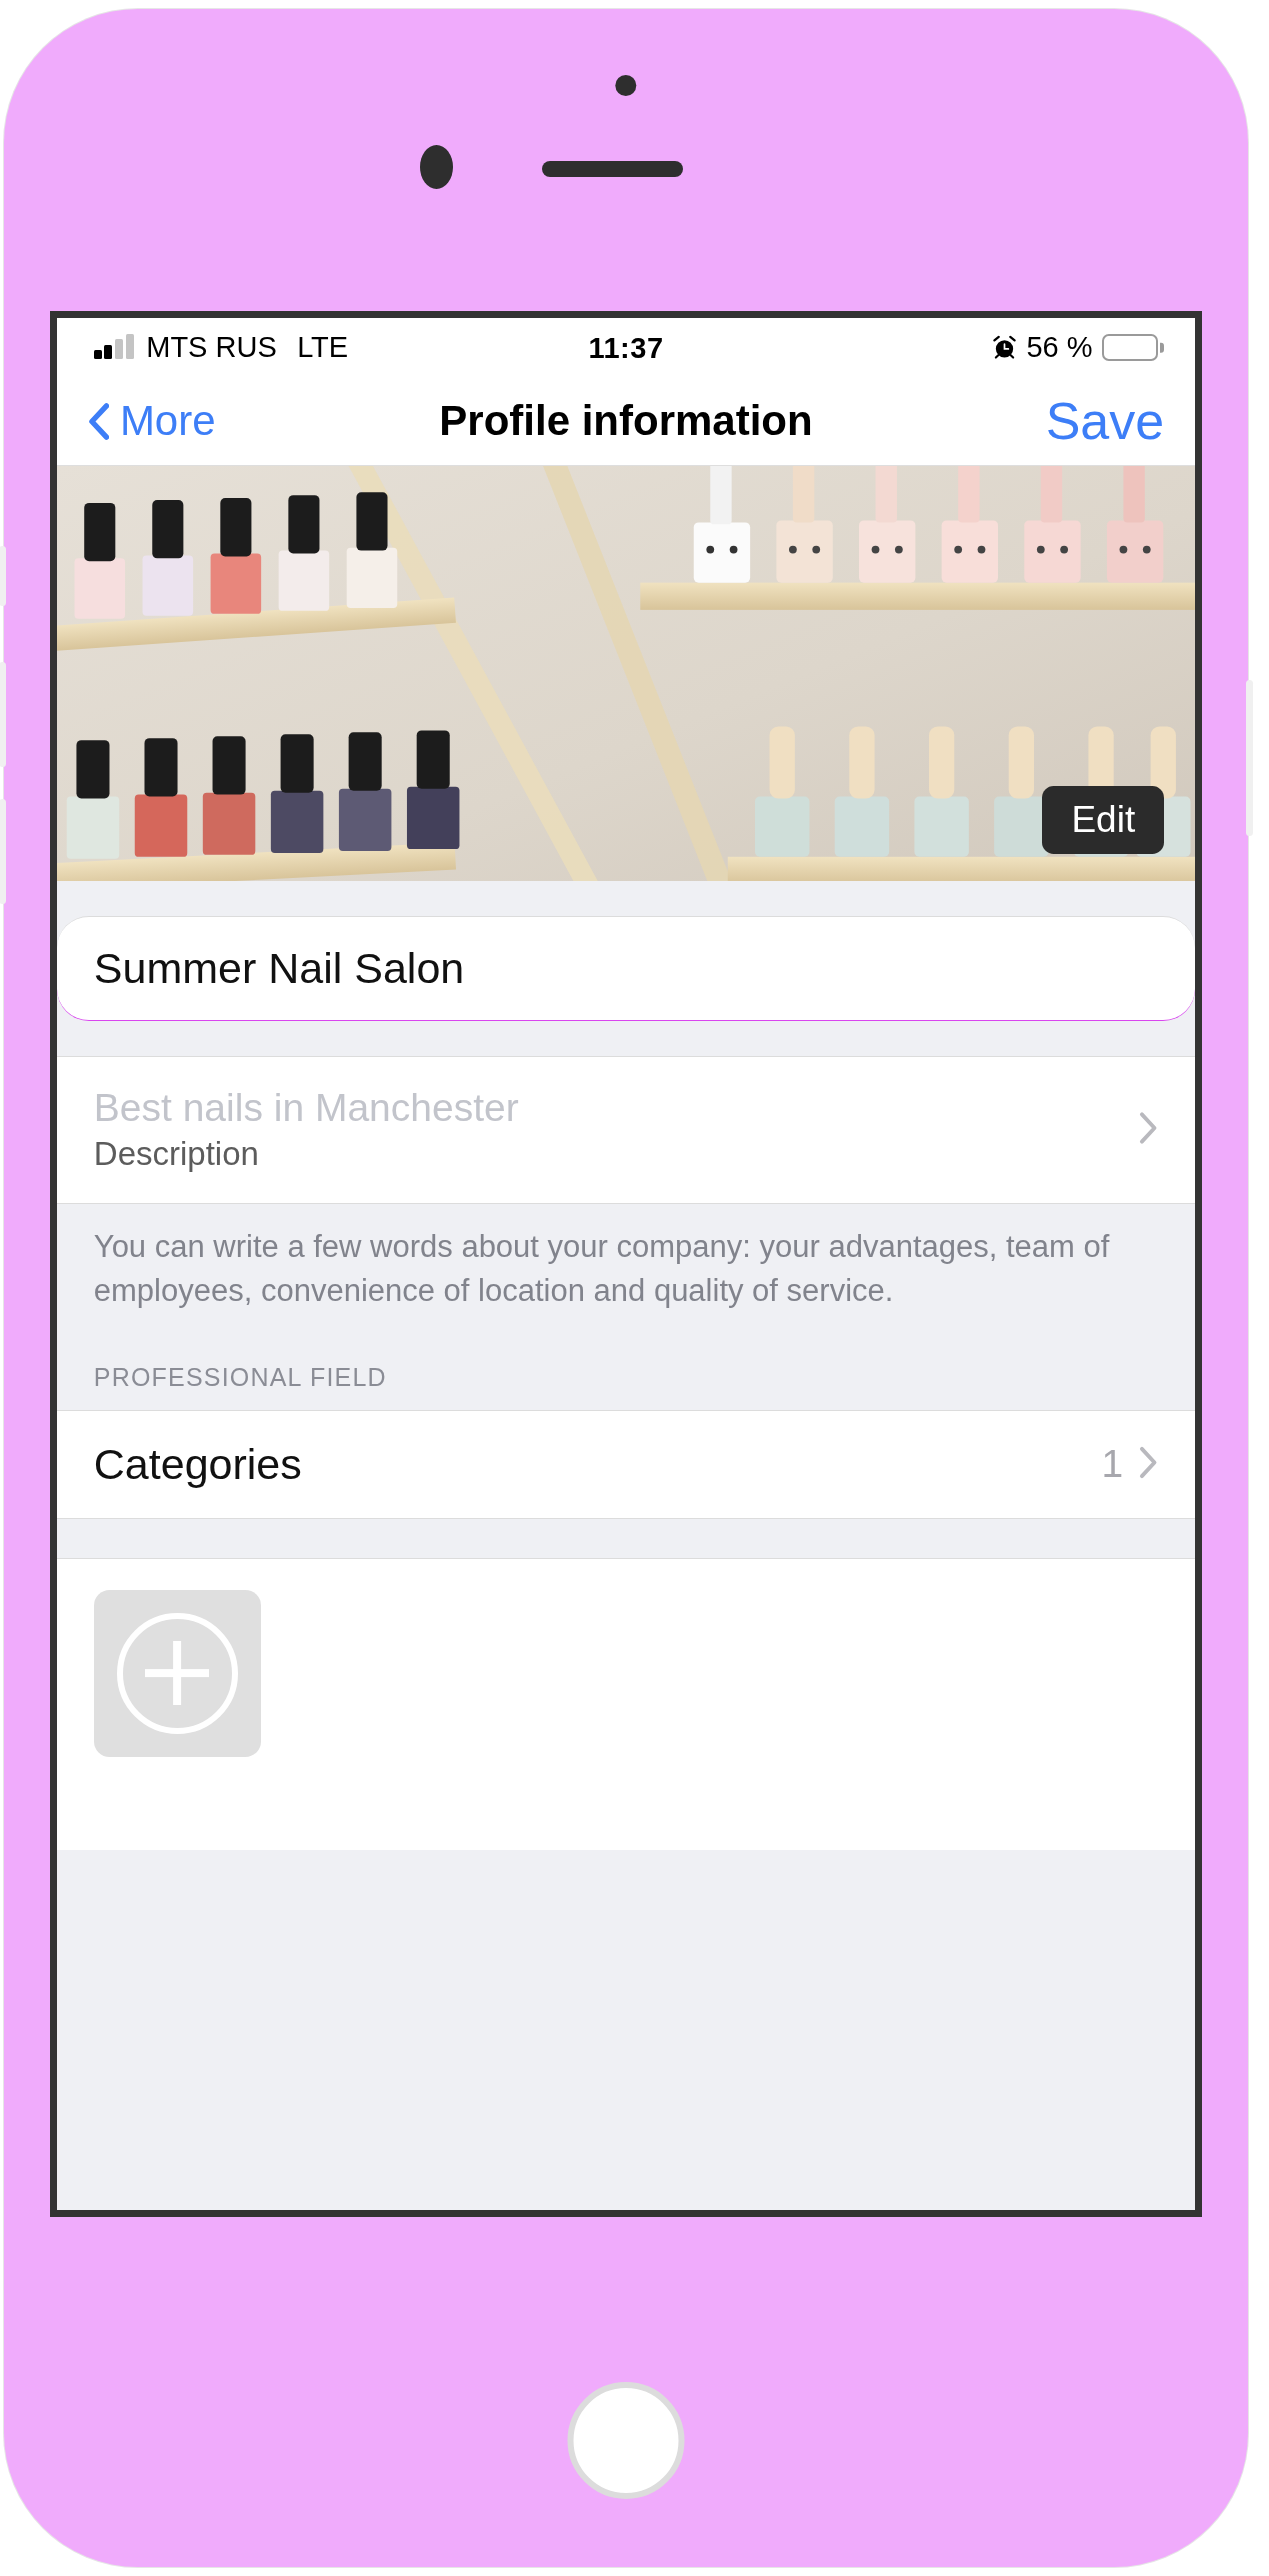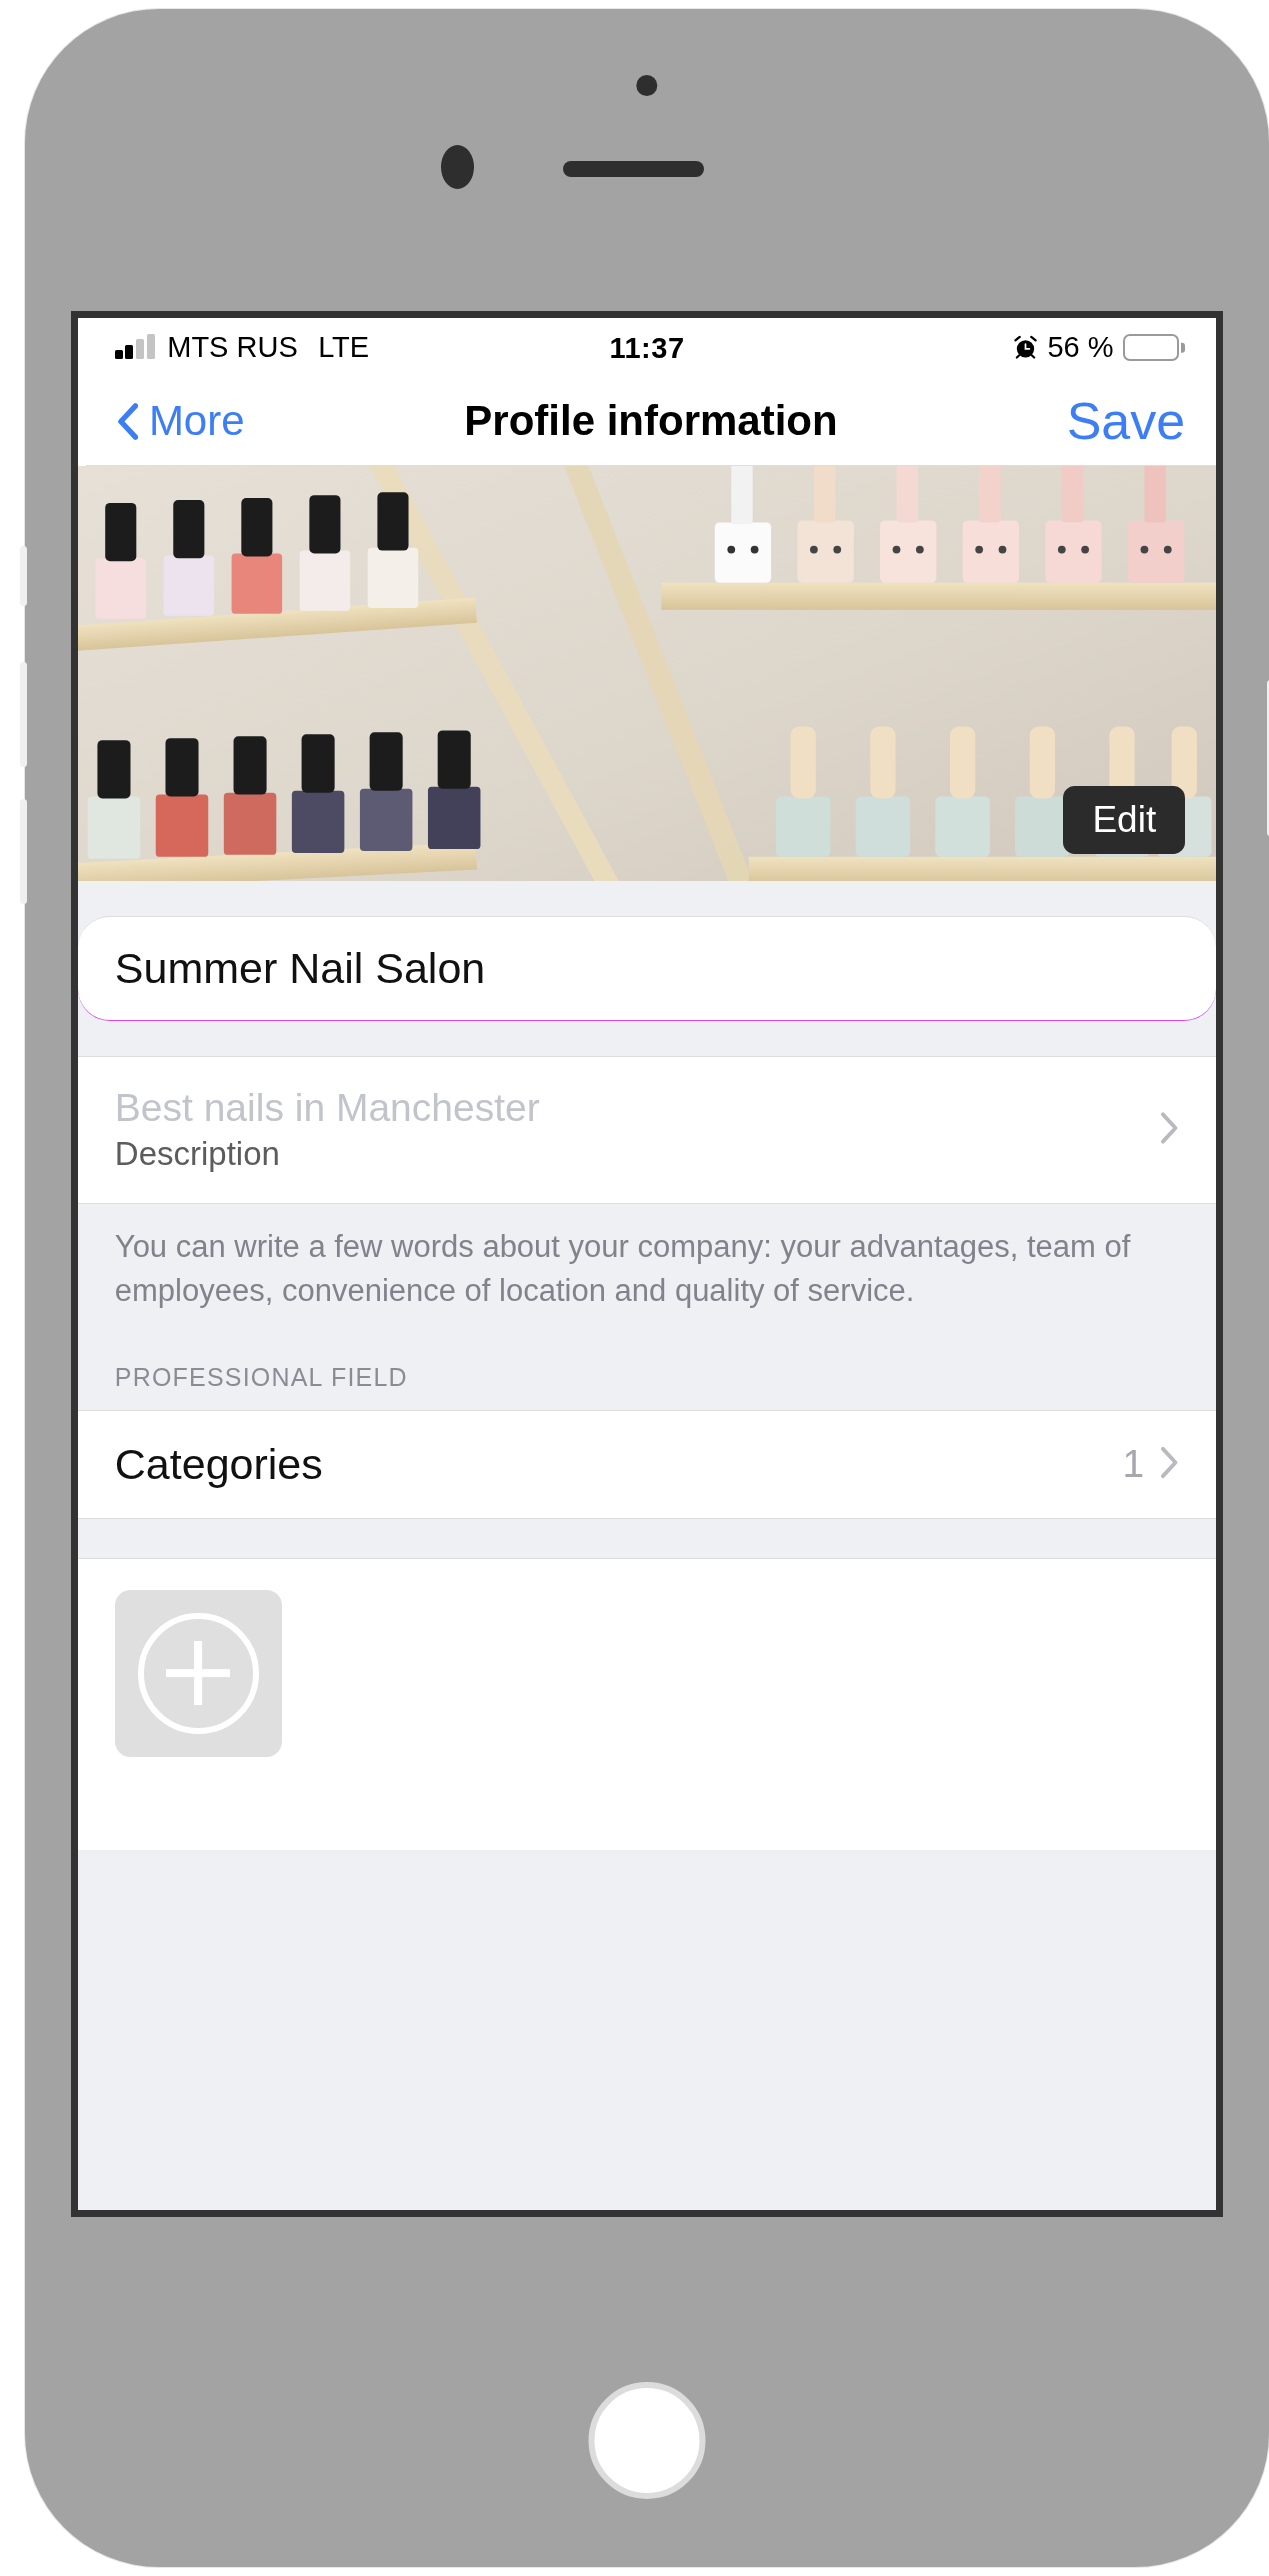--- a/index.html
+++ b/index.html
@@ -7,23 +7,23 @@
   body {
     background:#ffffff;
     font-family:"Liberation Sans", sans-serif;
     -webkit-font-smoothing:antialiased;
     overflow:hidden;
   }
 
   
   #device {
     position:absolute;
-    left:25px; top:8.8px;
+    left:4px; top:8.8px;
     width:1244px; height:2558px;
-    background:#a3a3a3;
+    background:#f0abfc;
     border-radius:134px;
     box-shadow:0 0 0 1px #e6e6e6;
   }
   .side-btn {
     position:absolute;
     background:#f0f0f0;
     border-radius:3.9px;
   }
   #btn-silent { left:-4.9px; top:537px; width:6.8px; height:60px; }
   #btn-volup  { left:-4.9px; top:653px; width:6.8px; height:105px; }
@@ -118,21 +118,20 @@
   }
 
   
   #nav-bar {
     height:88px;
     background:#ffffff;
     display:flex; align-items:center;
     padding:0 31px;
     position:relative;
     border-bottom:1px solid #dedede;
-    margin-left:8px;
   }
   #back-button {
     display:flex; align-items:center; gap:10.7px;
     cursor:pointer;
   }
   .chev-back {
     width:21.4px; height:37px;
   }
   #back-label { font-size:42px; color:#3d7ef7; }
   #nav-title {

